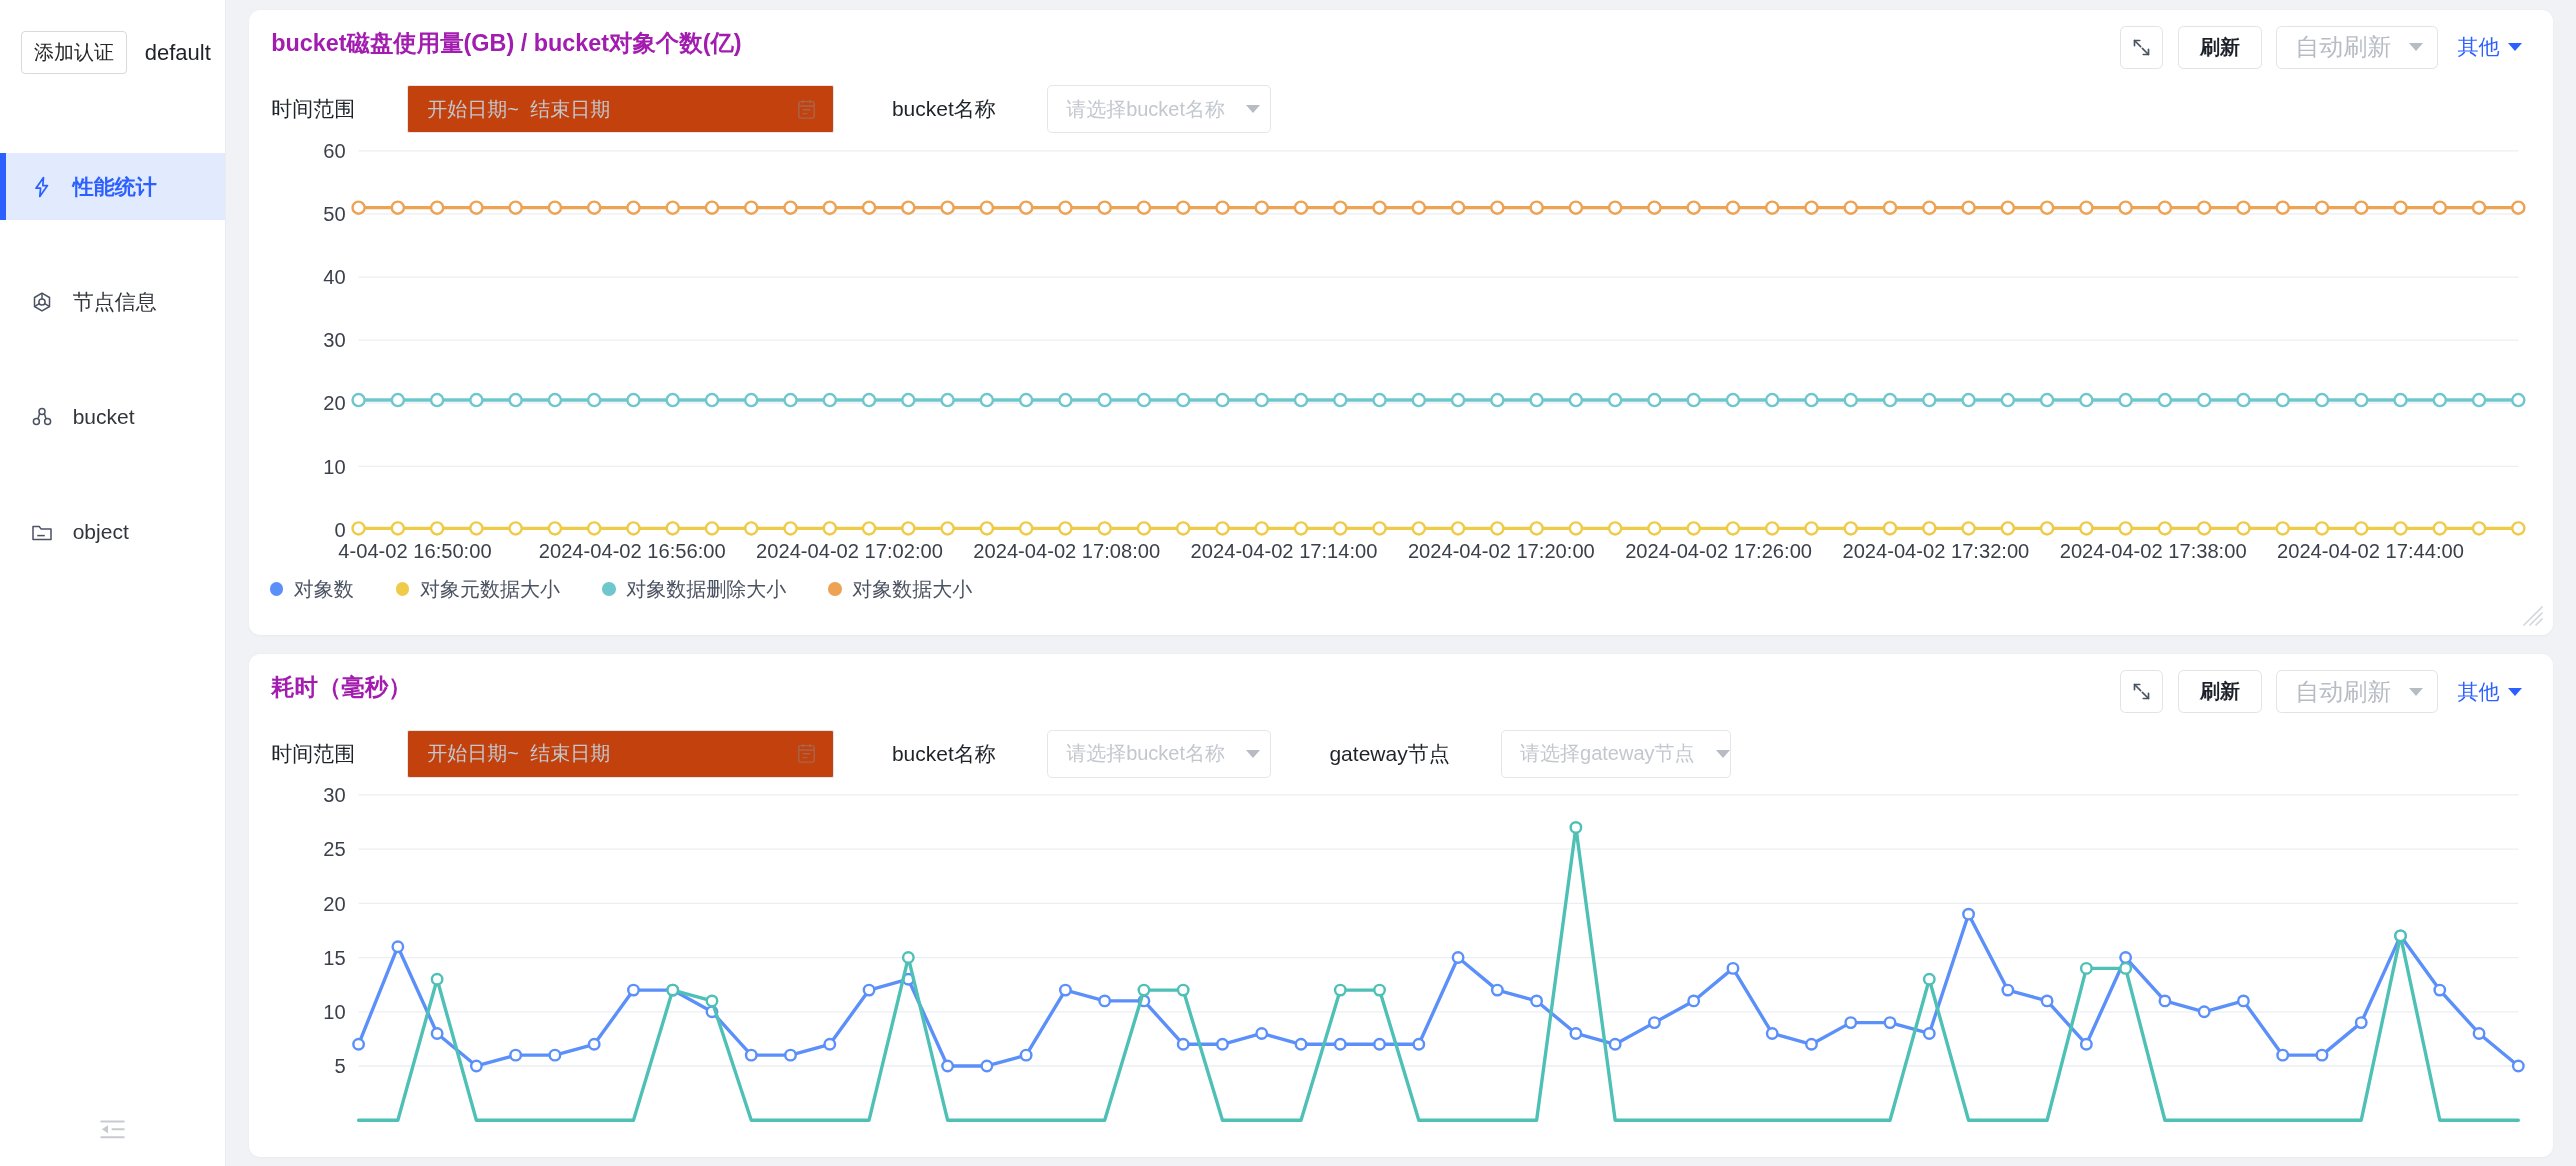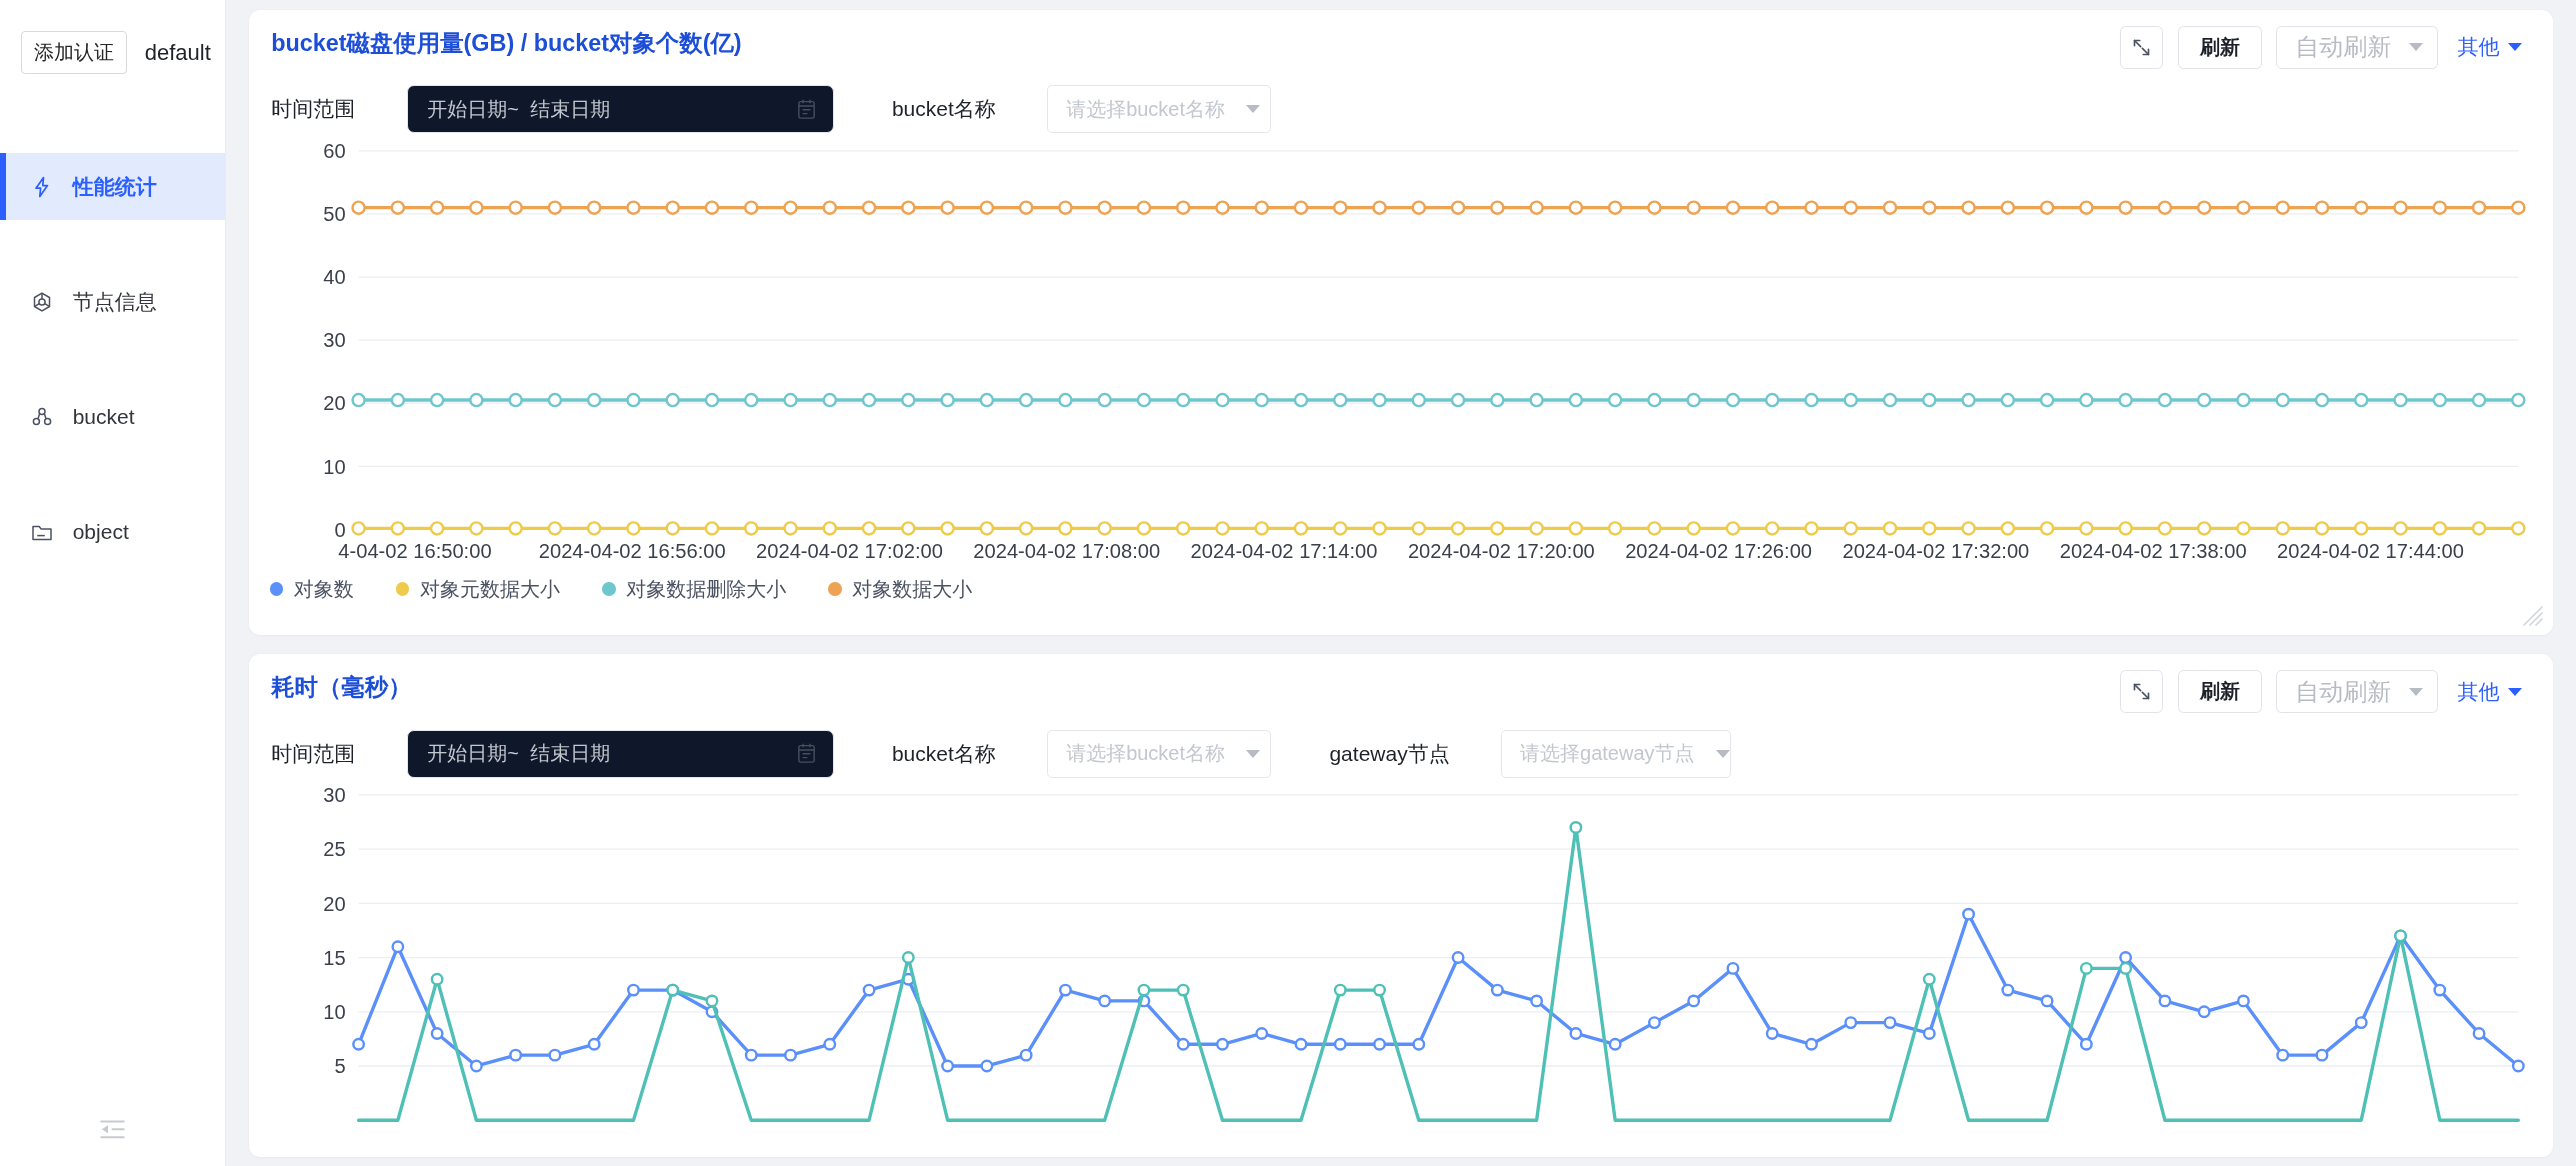--- a/index.html
+++ b/index.html
@@ -91,21 +91,21 @@
   }
   .card.chart1 { height: 625px; }
   .card.chart2 { height: 503px; }
 
   .card-head {
     display: flex; align-items: flex-start; justify-content: space-between;
     padding: 19.3px 27px 0 22.6px;
     height: 60px;
   }
   .card-title {
-    font-size: 23.4px; font-weight: bold; color: #1d4ed8; line-height: 1.2;
+    font-size: 23.4px; font-weight: bold; color: #a21caf; line-height: 1.2;
     white-space: nowrap;
   }
   .head-tools { display: flex; align-items: center; gap: 14.5px; margin-top: -3.2px;}
   .icon-btn {
     width: 43px; height: 43px;
     border: 0.8px solid #e1e3e8; border-radius: 5.6px;
     background: #fff; display:flex; align-items:center; justify-content:center;
     cursor: pointer;
   }
   .icon-btn svg { width: 21px; height: 21px; display:block; }
@@ -139,21 +139,21 @@
     display: flex; align-items: center;
     gap: 17px;
     padding: 11.3px 0 0 22.6px;
     height: 68px;
   }
   .f-label { font-size: 21px; color: #1d2329; white-space: nowrap; font-weight: 500; }
   .f-gap { width: 17.7px; }
   .f-gap-lg { width: 24px; }
   .date-box {
     width: 427px; height: 48px;
-    border: 0.8px solid #e4e6eb; border-radius: 7px; background: #0f172a;
+    border: 0.8px solid #e4e6eb; border-radius: 2px; background: #c2410c;
     display: flex; align-items: center; padding: 0 16px 0 19.3px;
     position: relative; cursor: pointer;
   }
   .ph { color: #c3c7ce; font-size: 20px; white-space: nowrap; }
   .date-sep { color: #c3c7ce; font-size: 20px; margin: 0 11.3px 0 auto; }
   .date-start { flex: 0 0 auto; }
   .date-end { flex: 1 1 auto; }
   .cal-icon { margin-left: auto; width: 21px; height: 22.6px; display:block; opacity:.45; }
   .select-box {
     height: 48px;

